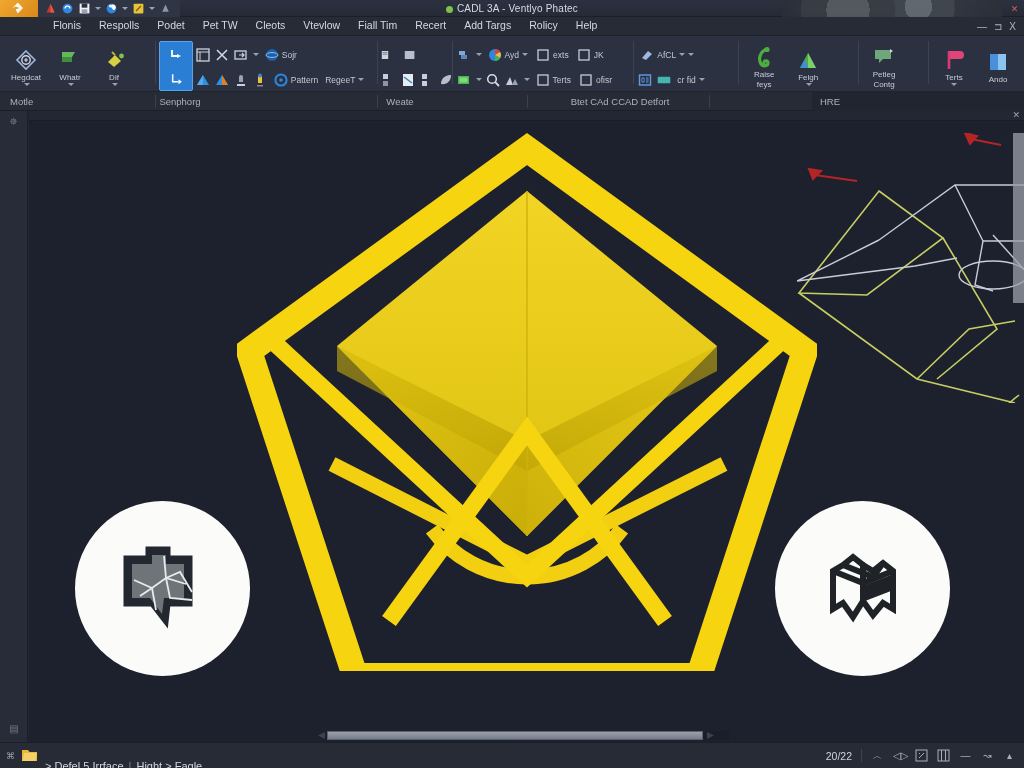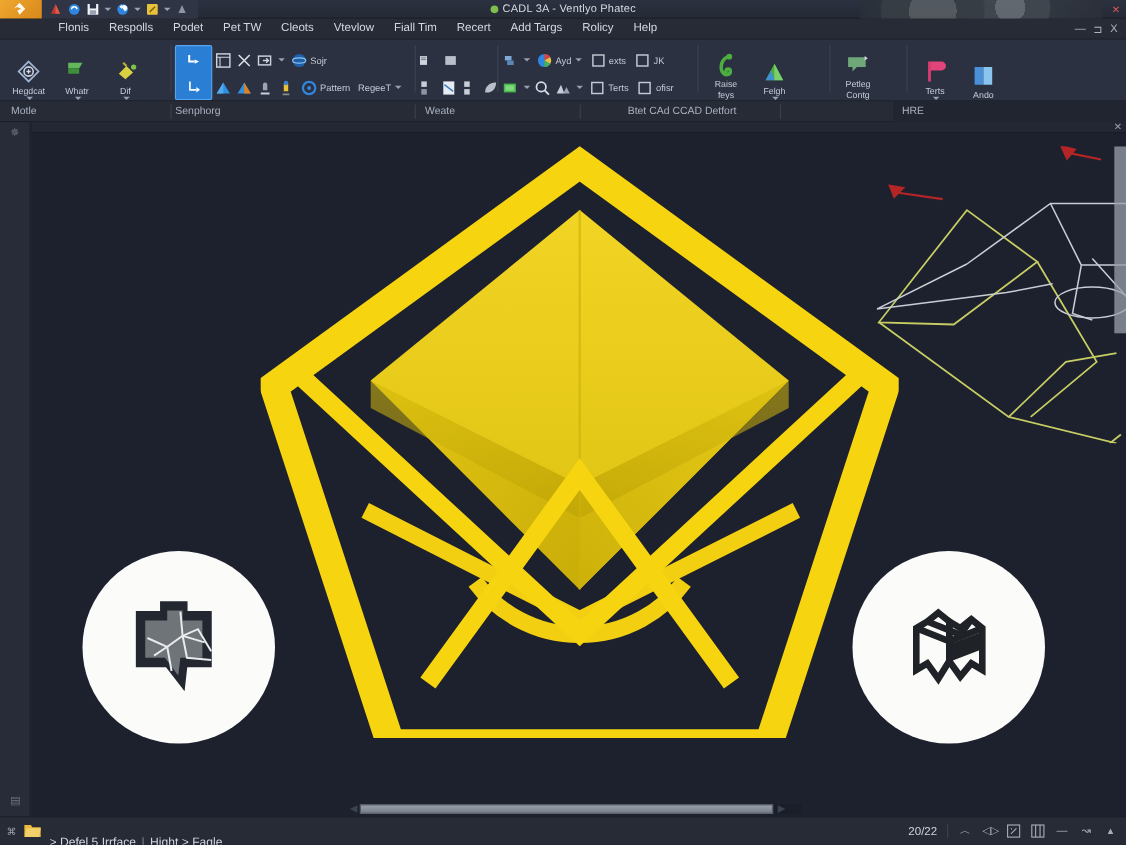--- a/index.html
+++ b/index.html
@@ -66,21 +66,21 @@
   }
   .menu-right{ position:absolute; right:4px; top:0; height:19px; display:flex; align-items:center;
                gap:7px; font-size:10px; color:#aeb5c2; padding-right:4px;}
 
   
   .ribbon{
     position:absolute; left:0; top:36px; width:1024px; height:56px;
     background:#2b3140; display:flex; align-items:stretch;
     border-bottom:1px solid #20242e;
   }
-  .panel{ display:flex; align-items:flex-end; padding:3px 4px 0 4px; position:relative; }
+  .panel{ display:flex; align-items:center; padding:3px 4px 0 4px; position:relative; }
   .panel + .panel::before{
     content:""; position:absolute; left:0; top:5px; bottom:7px; width:1px; background:#3b4254;
   }
   .bigbtn{
     width:44px; display:flex; flex-direction:column; align-items:center; gap:1px;
     padding-top:3px;
   }
   .bigbtn .glyph{ width:24px;height:24px; display:block; }
   .bigbtn .lbl{ font-size:8px; color:#c6ccd8; text-align:center; line-height:9px;
                 filter:blur(.25px); white-space:nowrap; }
@@ -409,20 +409,47 @@
           <div class="smbtn">
             <svg class="smico" viewBox="0 0 16 16">
               <rect x="3" y="3" width="10" height="10" fill="none" stroke="#c5cbd6" stroke-width="1.3"></rect>
             </svg>
             <span class="smlbl">ofisr</span>
           </div>
         </div>
       </div>
     </div>
 
+    <div class="panel" style="width:105px">
+      <div class="col">
+        <div class="row">
+          <div class="smbtn">
+            <svg class="smico" viewBox="0 0 16 16">
+              <path d="M3 11 L9 4 L13 7 L7 13 Z" fill="#9fb8e0"></path>
+            </svg>
+            <span class="smlbl">AfCL</span>
+            <div class="caret-sm"></div>
+            <div class="caret-sm"></div>
+          </div>
+        </div>
+        <div class="row">
+          <svg class="smico" viewBox="0 0 16 16">
+            <rect x="2.5" y="3" width="11" height="10" fill="none" stroke="#5e9ce8" stroke-width="1.4"></rect>
+            <path d="M5 6 h2 v4 h-2 z M9 6 h2.5 M9 8 h2.5 M9 10 h2.5" stroke="#5e9ce8" stroke-width="1"></path>
+          </svg>
+          <svg class="smico" style="width:19px" viewBox="0 0 19 16">
+            <rect x="2" y="4" width="15" height="8" rx="1.4" fill="#46b5b0"></rect>
+          </svg>
+          <div class="smbtn">
+            <span class="smlbl">cr fid</span>
+            <div class="caret-sm"></div>
+          </div>
+        </div>
+      </div>
+    </div>
 
     <div class="panel" style="width:120px">
       <div class="bigbtn">
         <svg class="glyph" viewBox="0 0 24 24">
           <path d="M15 4 C8 6 6 14 9 19 C11 22 16 21 16 18 C16 15 12 15 12 18" fill="none" stroke="#4cae3f" stroke-width="3.2" stroke-linecap="round"></path>
           <circle cx="15" cy="4.5" r="2.6" fill="#4cae3f"></circle>
         </svg>
         <div class="lbl">Raise</div>
         <div class="lbl2">feys</div>
       </div>

